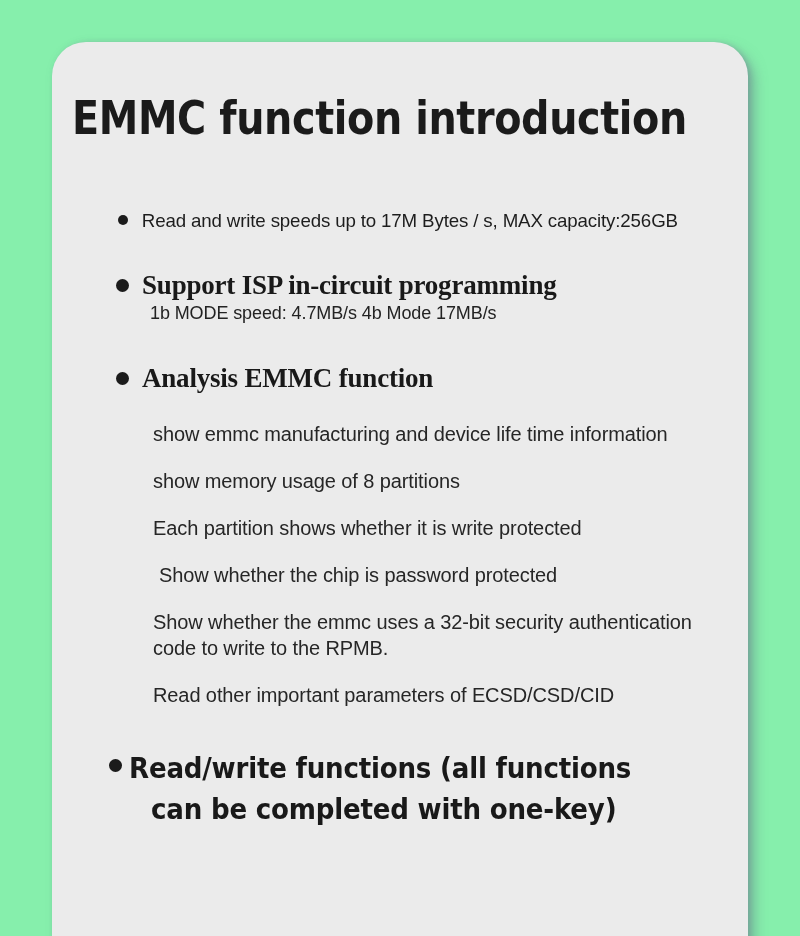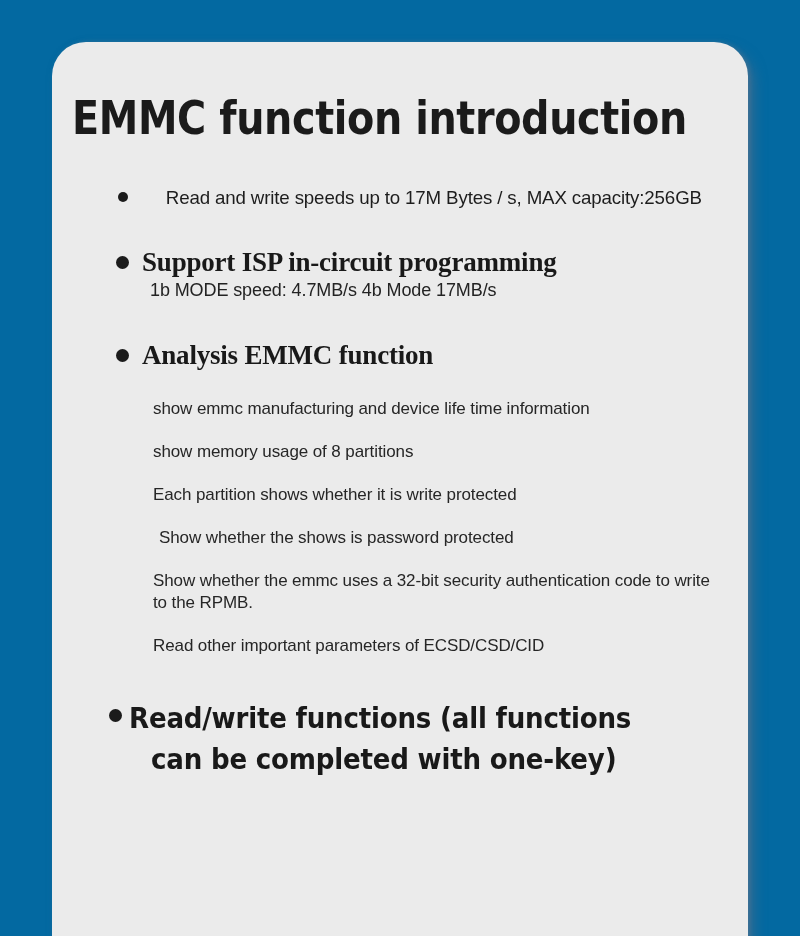--- a/index.html
+++ b/index.html
@@ -12,21 +12,21 @@
     height: 936px;
     overflow: hidden;
     font-family: "Liberation Sans", sans-serif;
     -webkit-font-smoothing: antialiased;
   }
 
   #page {
     position: relative;
     width: 800px;
     height: 936px;
-    background: #0369a1;
+    background: #86efac;
   }
 
   
   #card {
     position: absolute;
     left: 52px;
     top: 42px;
     width: 696px;
     height: 920px;            
     background: #ebebeb;
@@ -78,23 +78,22 @@
   .bullet-dot.sm {
     width: 10px;
     height: 10px;
   }
   .bullet-text {
     flex: 1 1 auto;
   }
 
   
   .row-lead {
-    margin-top: 45px;
+    margin-top: 68px;
     padding-left: 46px;
-    gap: 24px;
   }
   .row-lead .bullet-dot { margin-top: 6px; }
   .row-lead .bullet-text {
     font-size: 19px;
     line-height: 1.25;
     font-weight: normal;
     padding-left: 14px;
     letter-spacing: -0.15px;
     transform: scaleX(0.985);
     transform-origin: left center;
@@ -128,21 +127,21 @@
     letter-spacing: -0.1px;
   }
 
   
   .detail-list {
     margin-top: 26px;
     padding-left: 81px;
     padding-right: 8px;
   }
   .detail-item {
-    font-size: 17px;
+    font-size: 20px;
     line-height: 1.30;
     color: #262626;
     letter-spacing: -0.1px;
     margin-bottom: 21px;
     max-width: 575px;
   }
   .detail-item:last-child { margin-bottom: 0; }
   .detail-item.indent { padding-left: 6px; }
 
   
@@ -188,21 +187,21 @@
 
       <div class="bullet-row row-head h-ana">
         <span class="bullet-dot"></span>
         <span class="bullet-text">Analysis EMMC function</span>
       </div>
 
       <div class="detail-list">
         <div class="detail-item">show emmc manufacturing and device life time information</div>
         <div class="detail-item">show memory usage of 8 partitions</div>
         <div class="detail-item">Each partition shows whether it is write protected</div>
-        <div class="detail-item indent">Show whether the shows is password protected</div>
+        <div class="detail-item indent">Show whether the chip is password protected</div>
         <div class="detail-item">Show whether the emmc uses a 32-bit security authentication code to write to the RPMB.</div>
         <div class="detail-item">Read other important parameters of ECSD/CSD/CID</div>
       </div>
 
       <div class="bullet-row row-final">
         <span class="bullet-dot"></span>
         <span class="bullet-text">
           <span>Read/write functions (all functions</span>
           <span class="line2">can be completed with one-key)</span>
         </span>

